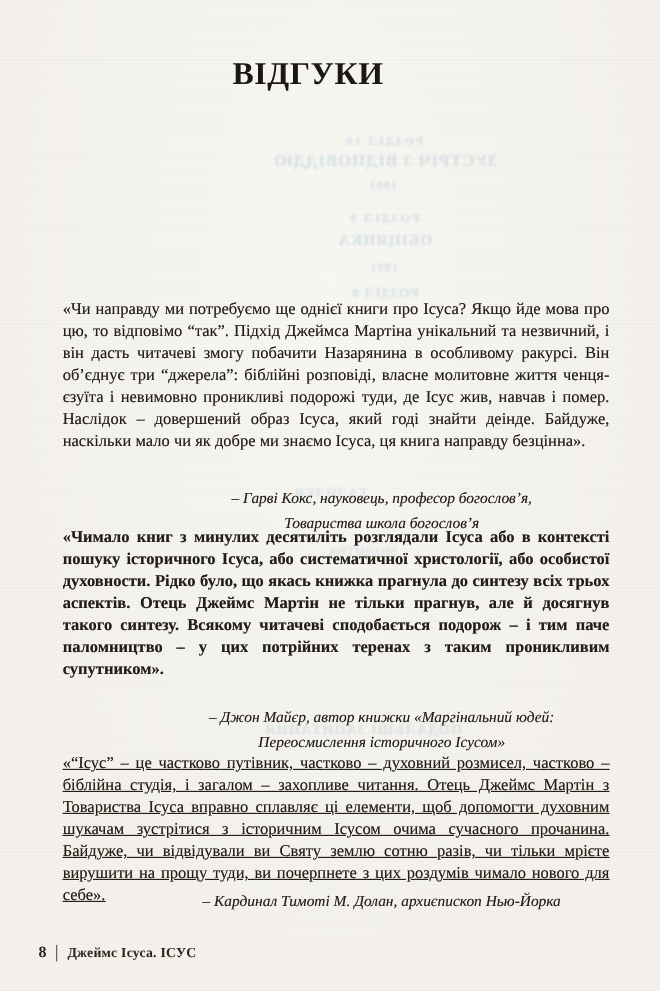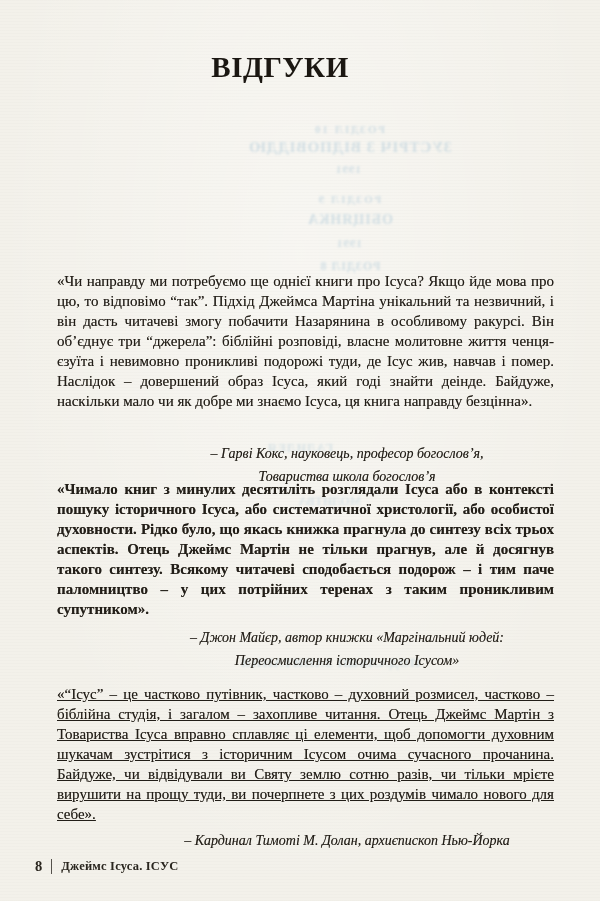--- a/index.html
+++ b/index.html
@@ -53,22 +53,22 @@
   #quote-2{top:479px;font-weight:bold;}
   #quote-3{top:684px;text-decoration:underline;}
 
   
   .attr{
     position:absolute;left:140px;width:414px;
     text-align:center;font-style:italic;font-size:14px;line-height:23px;
     text-shadow:0 0 .4px rgba(32,26,16,.5);
   }
   #attr-1{top:442px;}
-  #attr-2{top:626px;}
-  #attr-3{top:829px;}
+  #attr-2{top:641px;}
+  #attr-3{top:809px;}
   .attr .l{display:block;}
 
   
   .footer{
     position:absolute;top:858px;left:35px;
     display:flex;align-items:center;
     font-size:12.5px;color:#2a261f;
   }
   .footer .num{font-weight:700;font-size:14.5px;}
   .footer .bar{width:1px;height:15px;background:#55524c;margin:0 9px;}

